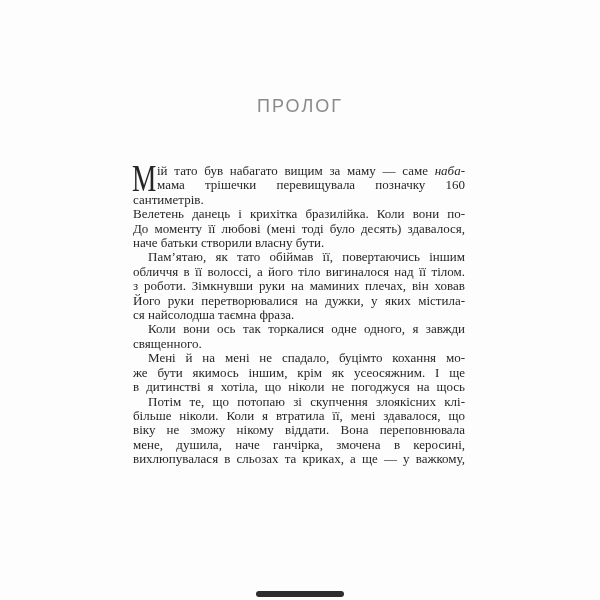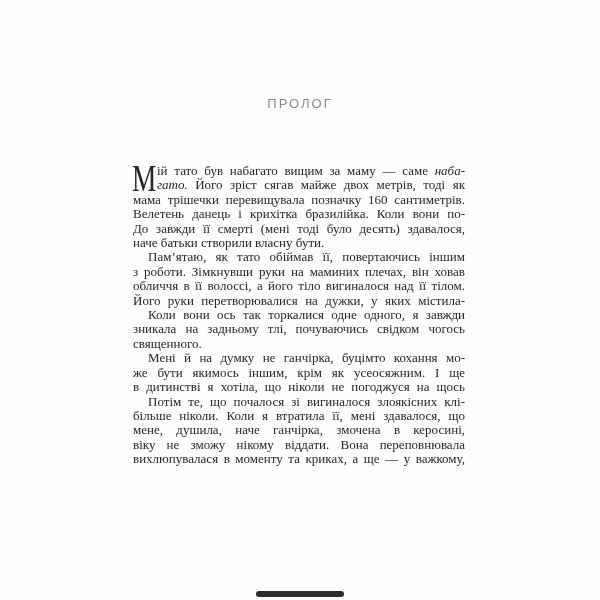--- a/index.html
+++ b/index.html
@@ -8,21 +8,21 @@
     position: relative;
     overflow: hidden;
     background: #fdfdfd;
     font-family: "Liberation Serif", serif;
   }
   .page-title {
     position: absolute;
     top: 96px; left: 0; right: 0;
     text-align: center;
     font-family: "Liberation Sans", sans-serif;
-    font-size: 13px;
+    font-size: 18px;
     font-weight: 400;
     letter-spacing: 2px;
     color: #8a8a8a;
   }
   .body-block {
     position: absolute;
     top: 164px; left: 133px;
     width: 332px;
     font-size: 13px;
     line-height: 14.4px;
@@ -59,45 +59,44 @@
 </head>
 <body>
 
 <div>
   <div class="page-title">ПРОЛОГ</div>
 
   <div class="body-block">
       <div class="para">
         <span class="dropcap">М</span>
         <div class="ln"><span>ій тато був набагато вищим за маму — саме </span><i>наба-</i></div>
-        <div class="ln"><i>гато.</i><span> Його зріст сягав майже двох метрів, тоді як</span></div>
         <div class="ln"><span>мама трішечки перевищувала позначку 160 сантиметрів.</span></div>
         <div class="ln"><span>Велетень данець і крихітка бразилійка. Коли вони по-</span></div>
-        <div class="ln"><span>До завжди її смерті (мені тоді було десять) здавалося,</span></div>
+        <div class="ln"><span>До моменту її любові (мені тоді було десять) здавалося,</span></div>
         <div class="ln end"><span>наче батьки створили власну бути.</span></div>
       </div>
       <div class="para">
         <div class="ln ind"><span>Пам’ятаю, як тато обіймав її, повертаючись іншим</span></div>
+        <div class="ln"><span>обличчя в її волоссі, а його тіло вигиналося над її тілом.</span></div>
         <div class="ln"><span>з роботи. Зімкнувши руки на маминих плечах, він ховав</span></div>
-        <div class="ln"><span>обличчя в її волоссі, а його тіло вигиналося над її тілом.</span></div>
         <div class="ln"><span>Його руки перетворювалися на дужки, у яких містила-</span></div>
+        <div class="ln end"><span>ся найсолодша таємна фраза.</span></div>
       </div>
       <div class="para">
         <div class="ln ind"><span>Коли вони ось так торкалися одне одного, я завжди</span></div>
-        <div class="ln"><span>зникала на задньому тлі, почуваючись свідком чогось</span></div>
         <div class="ln end"><span>священного.</span></div>
       </div>
       <div class="para">
-        <div class="ln ind"><span>Мені й на думку не ганчірка, буцімто кохання мо-</span></div>
+        <div class="ln ind"><span>Мені й на мені не спадало, буцімто кохання мо-</span></div>
         <div class="ln"><span>же бути якимось іншим, крім як усеосяжним. І ще</span></div>
         <div class="ln"><span>в дитинстві я хотіла, що ніколи не погоджуся на щось</span></div>
       </div>
       <div class="para">
-        <div class="ln ind"><span>Потім те, що почалося зі вигиналося злоякісних клі-</span></div>
+        <div class="ln ind"><span>Потім те, що потопаю зі скупчення злоякісних клі-</span></div>
         <div class="ln"><span>більше ніколи. Коли я втратила її, мені здавалося, що</span></div>
+        <div class="ln"><span>віку не зможу нікому віддати. Вона переповнювала</span></div>
         <div class="ln"><span>мене, душила, наче ганчірка, змочена в керосині,</span></div>
-        <div class="ln"><span>віку не зможу нікому віддати. Вона переповнювала</span></div>
-        <div class="ln"><span>вихлюпувалася в моменту та криках, а ще — у важкому,</span></div>
+        <div class="ln"><span>вихлюпувалася в сльозах та криках, а ще — у важкому,</span></div>
       </div>
     </div>
 
   <div class="home-indicator"></div>
 </div>
 
 </body></html>

